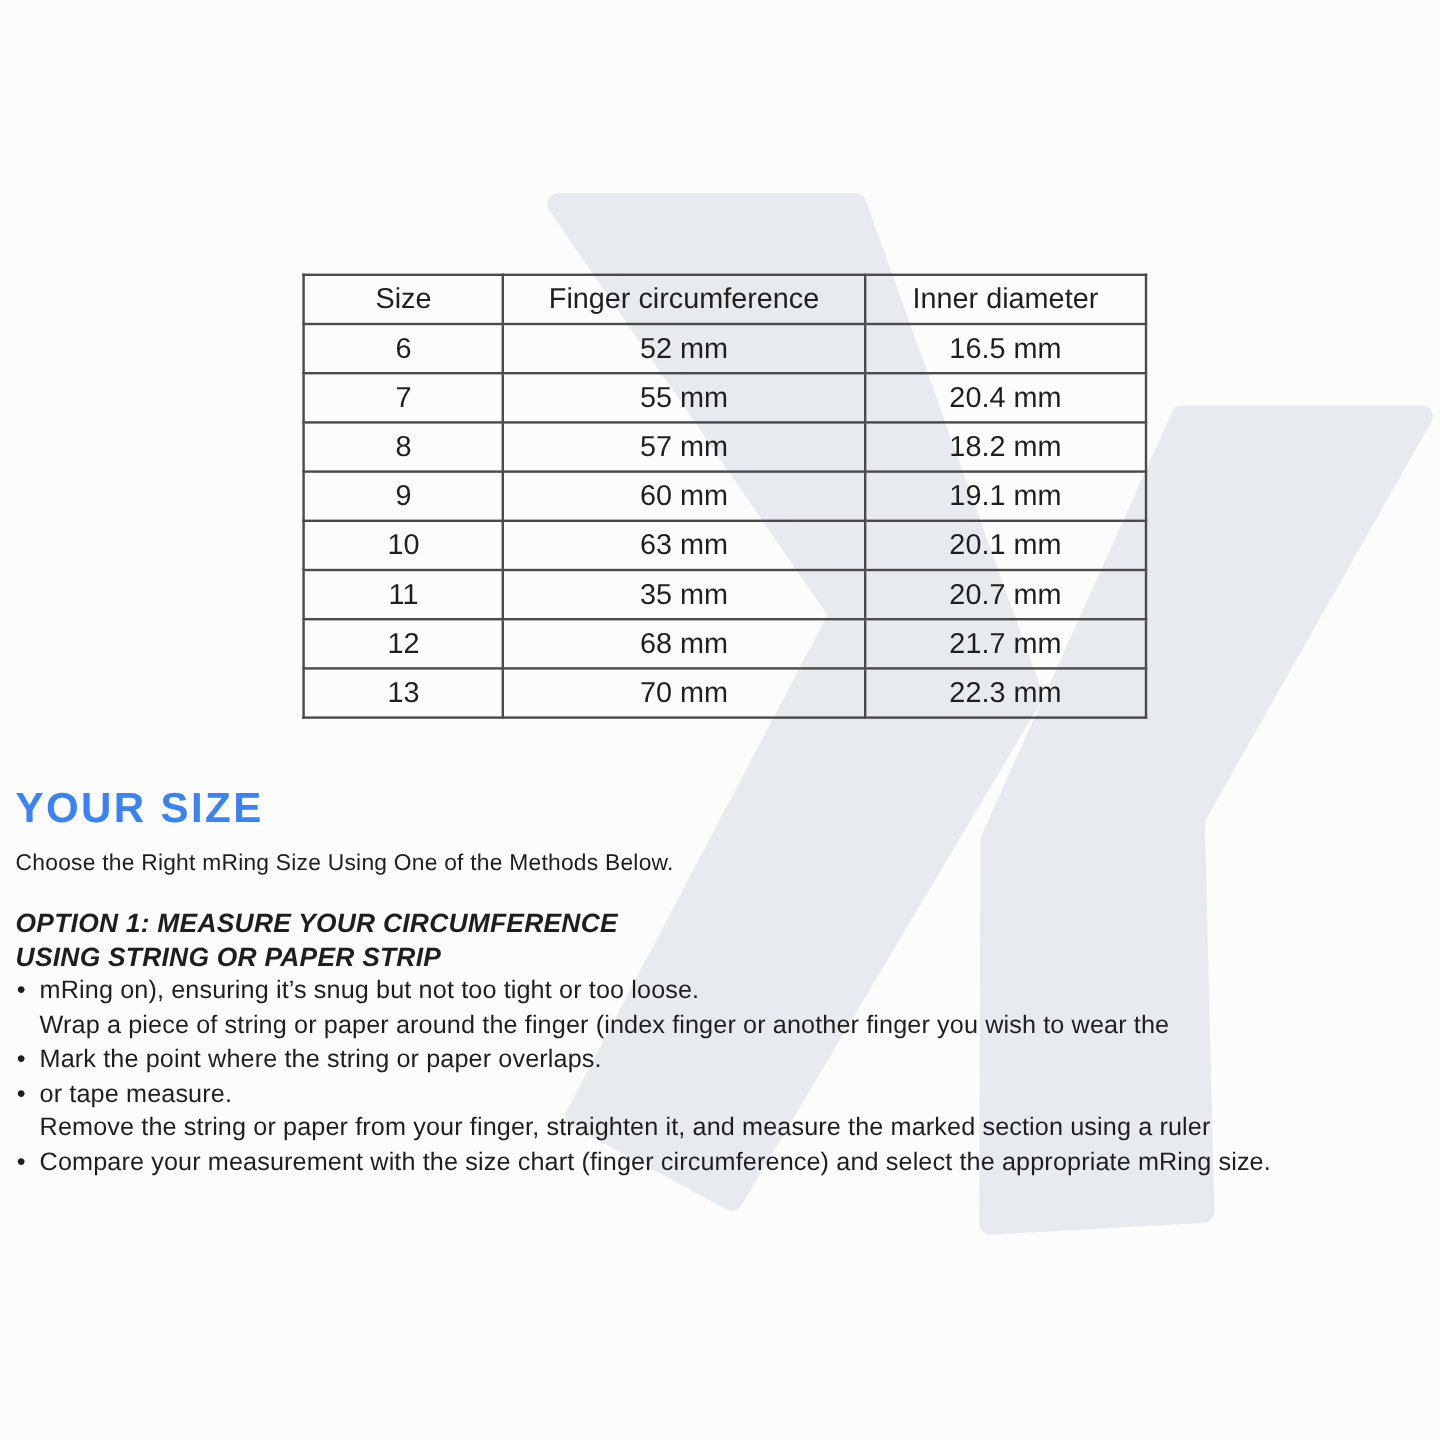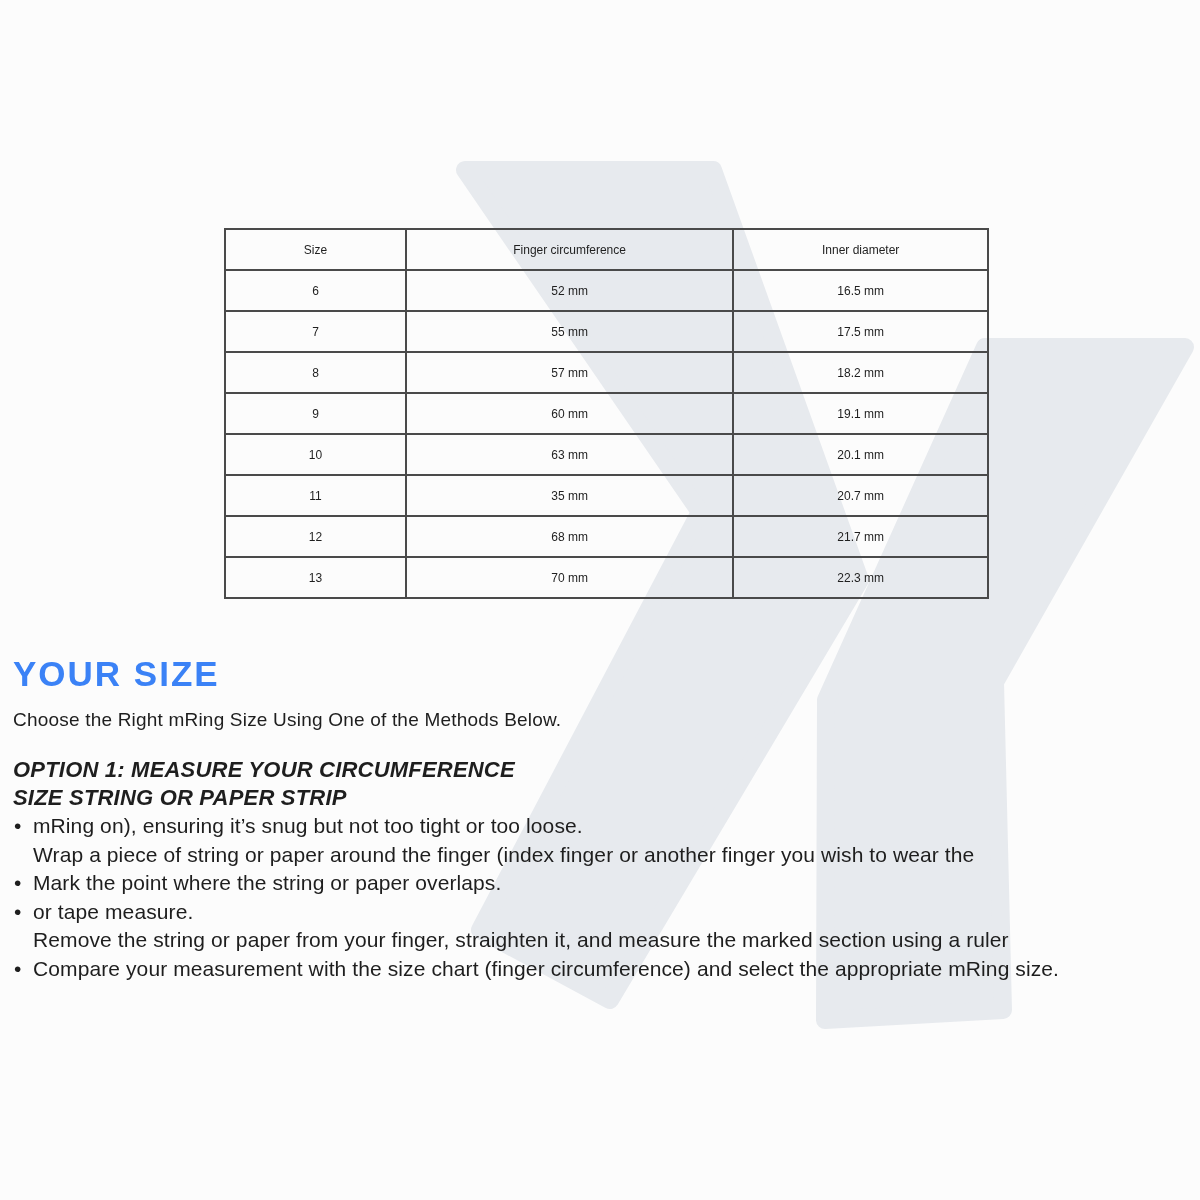--- a/index.html
+++ b/index.html
@@ -10,23 +10,23 @@
     color:#1e1e1e;
     position:relative;
     overflow:hidden;
   }
   .canvas{position:absolute;inset:0;width:1200px;height:1200px;}
   
   .watermark{position:absolute;left:0;top:0;width:1200px;height:1200px;z-index:0;}
   .wm{fill:#e7eaee;stroke:#e7eaee;stroke-width:18;stroke-linejoin:round;}
   
   .size-table{
-    position:absolute;left:224px;top:228px;z-index:1;
-    width:765px;border-collapse:collapse;
-    font-size:12px;color:#1f1f1f;
+    position:absolute;left:252px;top:228px;z-index:1;
+    width:704px;border-collapse:collapse;
+    font-size:24px;color:#1f1f1f;
     background:transparent;
   }
   .size-table th,.size-table td{
     border:2px solid #4a4a4a;
     height:39px;
     text-align:center;vertical-align:middle;
     font-weight:normal;
     padding:0 4px;
     background:transparent;
   }
@@ -76,21 +76,21 @@
     </thead>
     <tbody>
       <tr>
         <td>6</td>
         <td>52 mm</td>
         <td>16.5 mm</td>
       </tr>
       <tr>
         <td>7</td>
         <td>55 mm</td>
-        <td>17.5 mm</td>
+        <td>20.4 mm</td>
       </tr>
       <tr>
         <td>8</td>
         <td>57 mm</td>
         <td>18.2 mm</td>
       </tr>
       <tr>
         <td>9</td>
         <td>60 mm</td>
         <td>19.1 mm</td>
@@ -117,21 +117,21 @@
       </tr>
     </tbody>
   </table>
 
   <h1 class="page-title">YOUR SIZE</h1>
 
   <p class="subtitle">Choose the Right mRing Size Using One of the Methods Below.</p>
 
   <p class="option-heading">
     <span>OPTION 1: MEASURE YOUR CIRCUMFERENCE</span><br>
-    <span>SIZE STRING OR PAPER STRIP</span>
+    <span>USING STRING OR PAPER STRIP</span>
   </p>
 
   <div class="bullets">
     <div class="bullet">
       <span class="marker">•</span>
       <div>mRing on), ensuring it’s snug but not too tight or too loose.</div>
       <div>Wrap a piece of string or paper around the finger (index finger or another finger you wish to wear the</div>
     </div>
     <div class="bullet">
       <span class="marker">•</span>

